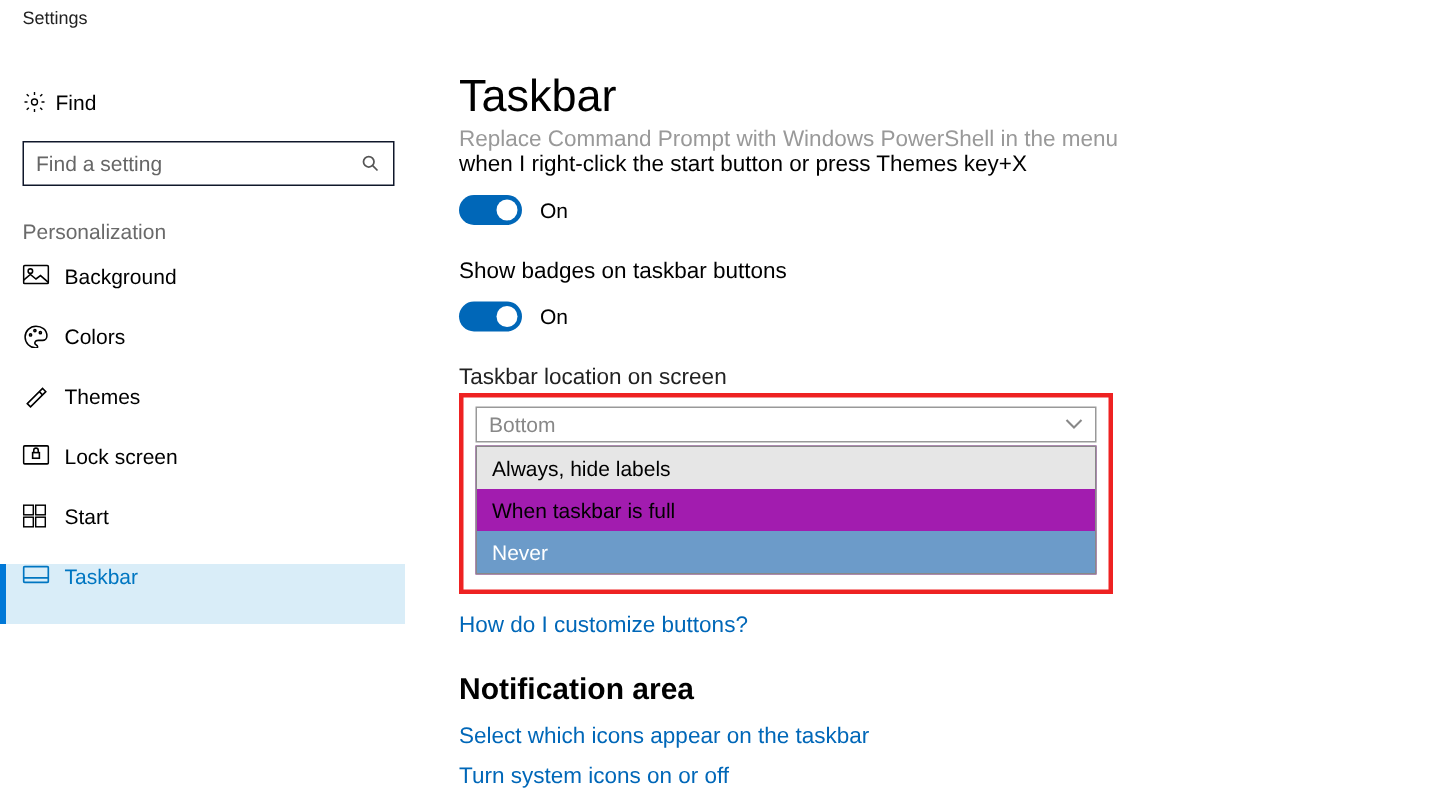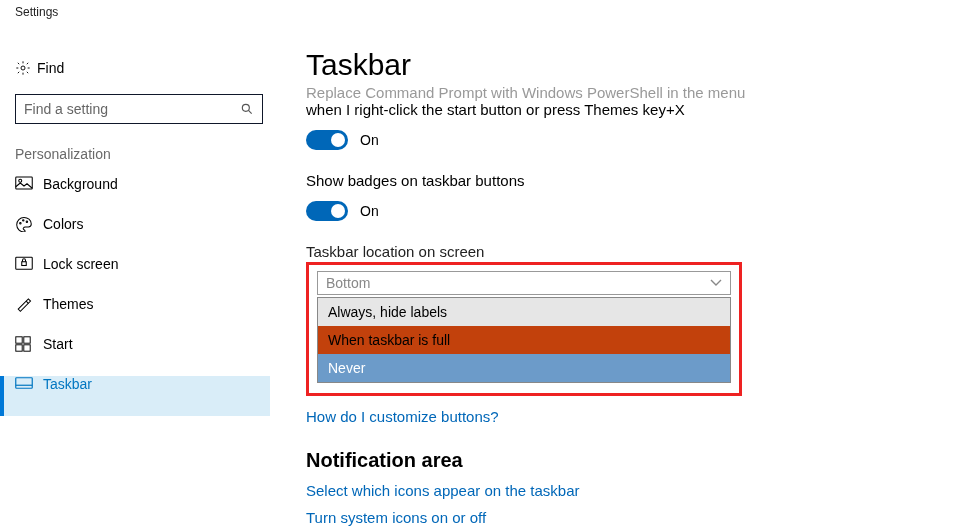--- a/index.html
+++ b/index.html
@@ -141,21 +141,21 @@
     padding: 2px 8px;
     color: #888;
     display: flex;
     align-items: center;
     justify-content: space-between;
     margin-bottom: 2px;
     font-size: 14px;
   }
   .dropdown {
     border: 1px solid #888;
-    background: #c2410c;
+    background: #a21caf;
   }
   .dd-opt {
     padding: 6px 10px;
     font-size: 14px;
   }
   .dd-opt.hover { background: #e6e6e6; }
   .dd-opt.sel   { background: #6c9bc9; color: #fff; }
 
   .link {
     color: #0067b8;
@@ -219,37 +219,37 @@
         <circle cx="7" cy="10" r="1"></circle>
           <circle cx="11" cy="6" r="1"></circle>
           <circle cx="16" cy="8" r="1"></circle>
       </svg>
     </span>
     <span class="label">Colors</span>
   </div>
 
   <div class="nav-item">
     <span class="icon">
+      <svg width="18" height="16" viewBox="0 0 24 22" fill="none" stroke="#000" stroke-width="1.4">
+        <path d="M4 18L18 4l3 3L7 21z"></path>
+          <path d="M15 7l3 3"></path>
+      </svg>
+    </span>
+    <span class="label">Themes</span>
+  </div>
+
+  <div class="nav-item">
+    <span class="icon">
       <svg width="18" height="16" viewBox="0 0 24 20" fill="none" stroke="#000" stroke-width="1.4">
         <rect x="1" y="1" width="22" height="16" rx="1"></rect>
           <rect x="9" y="7" width="6" height="5"></rect>
           <path d="M10 7V5a2 2 0 014 0v2"></path>
       </svg>
     </span>
     <span class="label">Lock screen</span>
-  </div>
-
-  <div class="nav-item">
-    <span class="icon">
-      <svg width="18" height="16" viewBox="0 0 24 22" fill="none" stroke="#000" stroke-width="1.4">
-        <path d="M4 18L18 4l3 3L7 21z"></path>
-          <path d="M15 7l3 3"></path>
-      </svg>
-    </span>
-    <span class="label">Themes</span>
   </div>
 
   <div class="nav-item">
     <span class="icon">
       <svg width="16" height="16" viewBox="0 0 20 20" fill="none" stroke="#000" stroke-width="1.2">
         <rect x="1" y="1" width="8" height="8"></rect>
           <rect x="11" y="1" width="8" height="8"></rect>
         <rect x="1" y="11" width="8" height="8"></rect>
           <rect x="11" y="11" width="8" height="8"></rect>
       </svg>

